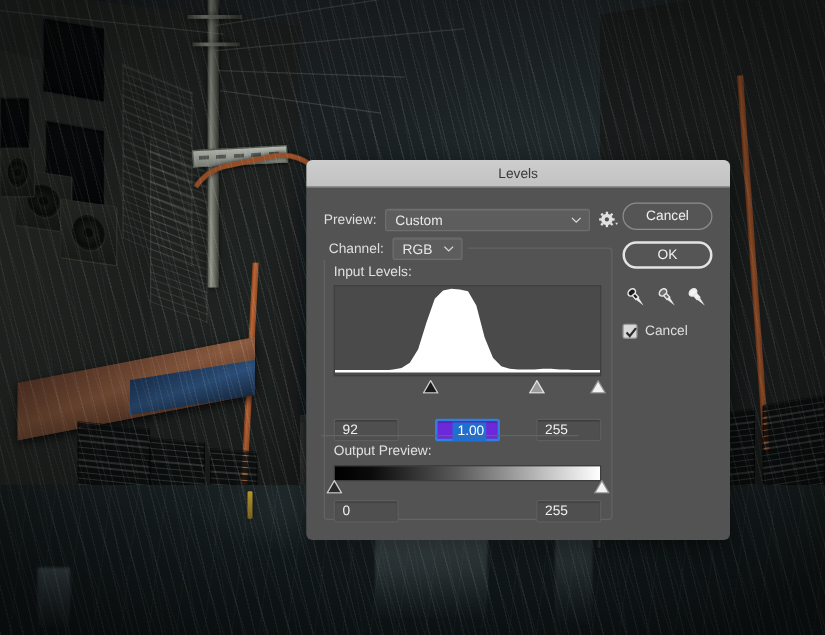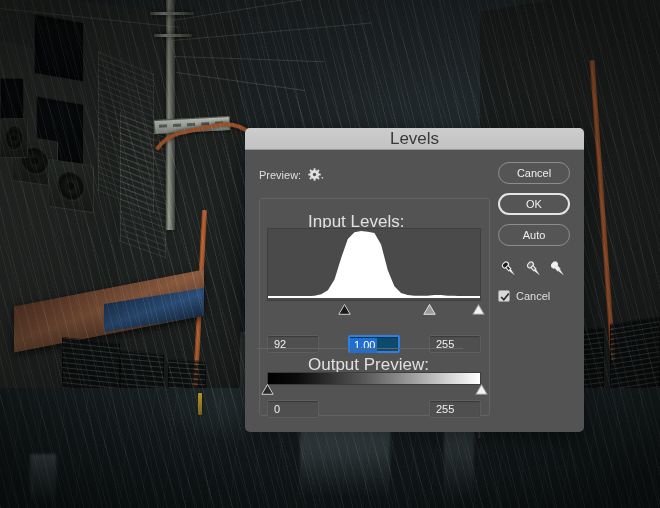--- a/index.html
+++ b/index.html
@@ -176,21 +176,21 @@
     color: #dcdcdc;
     font-size: 11px;
     -webkit-font-smoothing: antialiased;
   }
   .titlebar {
     height: 21px;
     background: linear-gradient(180deg, #cdcdcd, #c2c2c2);
     border-bottom: 1px solid #9a9a9a;
     display: flex; align-items: center; justify-content: center;
     color: #3a3a3a;
-    font-size: 17px;
+    font-size: 11px;
   }
   .body { position: relative; padding: 0; height: 283px; }
 
   
   .preset-row {
     position: absolute; left: 14px; top: 17px;
     display: flex; align-items: center; gap: 7px;
   }
   .lbl { color: #dfdfdf; font-size: 11px; white-space: nowrap; }
   .select {
@@ -224,21 +224,21 @@
   }
   .channel-row {
     position: absolute; left: 14px; top: 40px;
     display: flex; align-items: center; gap: 7px;
     background: #535353;
     padding: 0 4px;
     z-index: 3;
   }
   .channel-select { width: 56px; box-sizing: border-box; }
 
-  .section-label { position: absolute; font-size: 17px; color: #e0e0e0; margin-left: 41px; }
+  .section-label { position: absolute; font-size: 11px; color: #e0e0e0; }
   .histogram {
     position: absolute; left: 22px; top: 78px;
     width: 214px; height: 73px;
     background: #4a4a4a;
     border: 1px solid #3f3f3f;
     box-sizing: border-box;
     overflow: hidden;
   }
   .histogram svg { display: block; }
 
@@ -257,22 +257,22 @@
     border: 1px solid #5e5e5e;
     border-radius: 2px;
     box-sizing: border-box;
     color: #f0f0f0;
     font-size: 11px;
     padding-left: 6px;
     box-shadow: inset 0 1px 1px rgba(0,0,0,0.28);
   }
   .numfield.focused {
     border: 2px solid #2f7fe0;
-    background: #0c4a6e;
-    padding-left: 0;
+    background: #6d28d9;
+    padding-left: 12px;
   }
   .numfield.focused .sel {
     background: #1f6fd0;
     color: #ffffff;
     padding: 0 2px 0 4px;
     display: inline-block;
     height: 15px; line-height: 15px;
     margin: 0;
   }
 
@@ -409,20 +409,26 @@
   <div class="dialog">
 
     <div class="titlebar">
       <span>Levels</span>
     </div>
 
     <div class="body">
 
       <div class="preset-row">
         <span class="lbl">Preview:</span>
+        <div class="select preset-select">
+          <span>Custom</span>
+          <svg class="chev" viewBox="0 0 8 5">
+            <path d="M0.5 0.8 L4 4.2 L7.5 0.8" fill="none" stroke="#d8d8d8" stroke-width="1.1"></path>
+          </svg>
+        </div>
         <div class="gear">
           <svg width="16" height="14" viewBox="0 0 16 14">
             <g fill="#e2e2e2">
               <circle cx="6.5" cy="6.5" r="4.6"></circle>
               <rect x="5.6" y="0.3" width="1.9" height="2.1"></rect>
               <rect x="5.6" y="10.6" width="1.9" height="2.1"></rect>
               <rect x="0.3" y="5.6" width="2.1" height="1.9"></rect>
               <rect x="10.6" y="5.6" width="2.1" height="1.9"></rect>
               <rect x="1.7" y="1.7" width="1.9" height="1.9" transform="rotate(-45 2.6 2.6)"></rect>
               <rect x="9.4" y="9.4" width="1.9" height="1.9" transform="rotate(-45 10.3 10.3)"></rect>
@@ -430,20 +436,29 @@
               <rect x="1.7" y="9.4" width="1.9" height="1.9" transform="rotate(45 2.6 10.3)"></rect>
             </g>
             <circle cx="6.5" cy="6.5" r="1.7" fill="#535353"></circle>
             <path d="M13.2 9.2 L15.4 9.2 L14.3 11.0 Z" fill="#e2e2e2"></path>
           </svg>
         </div>
       </div>
 
       <div class="groupbox"></div>
 
+      <div class="channel-row">
+        <span class="lbl">Channel:</span>
+        <div class="select channel-select">
+          <span>RGB</span>
+          <svg class="chev" viewBox="0 0 8 5">
+            <path d="M0.5 0.8 L4 4.2 L7.5 0.8" fill="none" stroke="#d8d8d8" stroke-width="1.1"></path>
+          </svg>
+        </div>
+      </div>
 
       <span class="section-label" style="left:22px; top:62px;">Input Levels:</span>
 
       <div class="histogram">
         <svg id="histo-svg" width="212" height="71" viewBox="0 0 212 71">
           <path id="histo-path" fill="#ffffff" d="M 0.00 68 L 0.00 68.00 L 6.65 68.00 L 13.30 68.00 L 19.95 68.00 L 26.60 67.33 L 33.25 67.33 L 39.91 67.33 L 46.56 66.65 L 53.21 65.31 L 59.86 61.27 L 66.51 50.49 L 73.16 28.94 L 79.81 10.08 L 86.46 3.35 L 93.11 2.00 L 99.76 2.67 L 106.42 4.02 L 113.07 15.47 L 119.72 41.06 L 126.37 57.22 L 133.02 63.96 L 139.67 65.98 L 146.32 66.65 L 152.97 66.65 L 159.62 66.65 L 166.27 65.98 L 172.93 65.98 L 179.58 66.65 L 186.23 66.65 L 192.88 67.33 L 199.53 67.33 L 206.18 67.33 L 212.00 68.00 L 212.00 68 Z"></path>
           <rect x="0" y="67" width="212" height="2" fill="#ffffff"></rect>
         </svg>
       </div>
 
@@ -493,21 +508,20 @@
       </div>
 
       <div class="out-num-row">
         <div class="numfield" style="left:0px;">0</div>
         <div class="numfield" style="left:162px;">255</div>
       </div>
 
       <div class="btncol">
         <div class="btn">Cancel</div>
         <div class="btn primary">OK</div>
-        <div class="btn">Auto</div>
 
         <div class="droppers">
           <div class="dropper">
             <svg width="17" height="19" viewBox="0 0 17 19">
               <g transform="rotate(-42 8.5 9.5)">
                 <ellipse cx="8.5" cy="3.4" rx="3.3" ry="2.5" fill="#1c1c1c" stroke="#e8e8e8" stroke-width="1.2"></ellipse>
                 <rect x="7.1" y="5.6" width="2.9" height="4.2" fill="#1c1c1c" stroke="#e8e8e8" stroke-width="1.1"></rect>
                 <path d="M8.5 17.4 L7.2 10.0 L9.8 10.0 Z" fill="#eaeaea"></path>
               </g>
             </svg>

